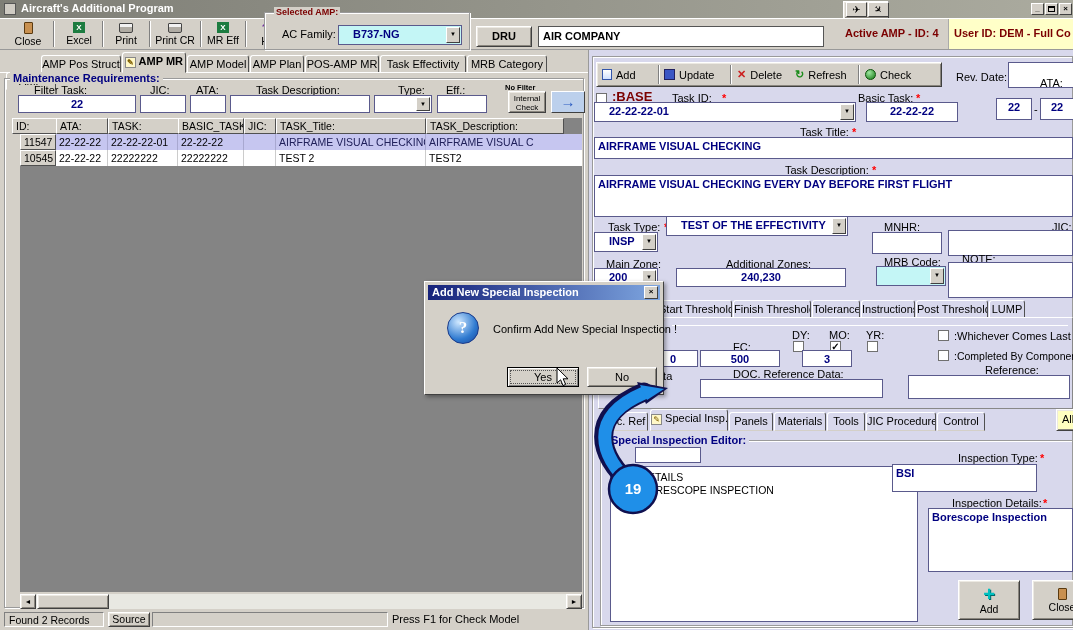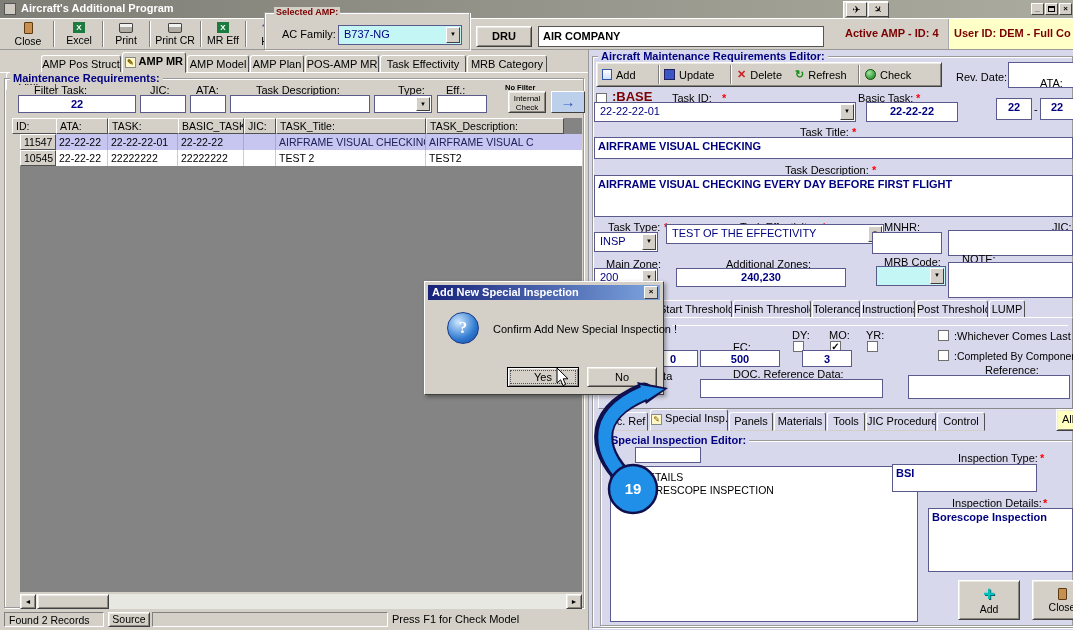--- a/index.html
+++ b/index.html
@@ -10,21 +10,21 @@
 .b{font-weight:bold}
 .navy{color:#000080}
 .maroon{color:#7b0000}
 .red{color:#ff0000}
 .raise{background:#d4d0c8;border:1px solid;border-color:#fff #404040 #404040 #fff;box-shadow:inset 1px 1px 0 #ece9e2,inset -1px -1px 0 #8a867e}
 .sunk{border:1px solid;border-color:#808080 #fff #fff #808080}
 .fld{position:absolute;background:#fff;border:1px solid #5a5a8c;font-size:11px;color:#000080;font-weight:bold;padding:2px 3px;overflow:hidden;white-space:nowrap}
 .center{text-align:center}
 .grp{position:absolute;border:1px solid #9a9a9a;box-shadow:inset 1px 1px 0 #fff,1px 1px 0 #fff}
 .tab{position:absolute;background:#d4d0c8;border:1px solid;border-color:#fff #505050 #d4d0c8 #fff;border-radius:3px 3px 0 0;text-align:center;font-size:11px;padding-top:2px;color:#000;overflow:hidden;white-space:nowrap}
-.combo{position:absolute;background:#fff;border:1px solid #5a5a8c;font-size:11px;color:#000080;font-weight:normal;padding:2px 16px 2px 5px;overflow:hidden;white-space:nowrap}
+.combo{position:absolute;background:#fff;border:1px solid #5a5a8c;font-size:11px;color:#000080;font-weight:bold;padding:2px 16px 2px 14px;overflow:hidden;white-space:nowrap}
 .carr{position:absolute;right:1px;top:1px;bottom:1px;width:14px;background:#d4d0c8;border:1px solid;border-color:#fff #404040 #404040 #fff;font-size:6px;text-align:center;line-height:13px;color:#000}
 .chk{position:absolute;width:11px;height:11px;background:#fff;border:1px solid #707070;font-size:10px;line-height:9px;text-align:center;font-weight:bold;color:#000}
 .sep{position:absolute;width:0;border-left:1px solid #808080;border-right:1px solid #fff}
 .th{position:absolute;height:16px;background:#d4d0c8;border:1px solid;border-color:#fff #505050 #505050 #fff;padding:1px 3px;font-size:10.5px;overflow:hidden;white-space:nowrap;color:#000}
 .td{position:absolute;height:16px;padding:2px 3px;font-size:10.5px;overflow:hidden;white-space:nowrap;color:#000}
 .btn{display:flex;flex-direction:column;align-items:center;justify-content:center;gap:1px;font-size:10.5px;color:#000}
 .ic-door{display:inline-block;width:9px;height:12px;background:#c89050;border:1px solid #5a3a10;border-radius:1px}
 .ic-excel{display:inline-block;width:12px;height:11px;background:#1c7c40;color:#fff;font-size:8px;line-height:11px;text-align:center;font-weight:bold}
 .ic-print{display:inline-block;width:14px;height:10px;background:linear-gradient(#f2f2f2 0 3px,#b0aca4 3px);border:1px solid #444;border-radius:1px 1px 2px 2px}
 .ic-form{display:inline-block;width:10px;height:11px;background:linear-gradient(#fff,#cfe0ff);border:1px solid #3355aa}
@@ -153,21 +153,20 @@
   <div class="ab raise" style="left:37px;top:594px;width:72px;height:15px"></div>
   <div class="ab raise" style="left:566px;top:594px;width:16px;height:15px;text-align:center;font-size:7px;line-height:13px"><span>►</span></div>
 
   <div class="ab sunk" style="left:4px;top:612px;width:100px;height:15px;padding:1px 4px;font-size:10.5px;color:#000"><span>Found 2 Records</span></div>
   <div class="ab raise" style="left:108px;top:612px;width:42px;height:15px;text-align:center;font-size:10.5px"><span>Source</span></div>
   <div class="ab sunk" style="left:152px;top:612px;width:236px;height:15px"></div>
   <div class="txt" style="left:392px;top:613px;font-size:11px">Press F1 for Check Model</div>
 
   <div class="ab" style="left:588px;top:50px;width:485px;height:580px;background:#d8d8ec;border-left:1px solid #9a9a9a"></div>
   <div class="grp" style="left:592px;top:56px;width:481px;height:572px"></div>
-  <div class="txt b navy" style="left:598px;top:50px;background:#d8d8ec;padding:0 3px">Aircraft Maintenance Requirements Editor:</div>
 
   <div class="ab raise" style="left:596px;top:62px;width:346px;height:25px"></div>
   <div class="ab" style="left:602px;top:66px;width:54px;height:17px;display:flex;align-items:center;gap:4px">
       <span class="ic-form"></span>
       <span>Add</span>
     </div>
   <div class="sep" style="left:658px;top:65px;height:19px"></div>
   <div class="ab" style="left:664px;top:66px;width:62px;height:17px;display:flex;align-items:center;gap:4px">
       <span class="ic-save"></span>
       <span>Update</span>
@@ -210,21 +209,21 @@
   <div class="txt b red" style="left:872px;top:164px">*</div>
   <div class="fld" style="left:594px;top:175px;width:479px;height:42px"><span>AIRFRAME VISUAL CHECKING EVERY DAY BEFORE FIRST FLIGHT</span></div>
 
   <div class="txt" style="left:608px;top:221px">Task Type:</div>
   <div class="txt b red" style="left:664px;top:221px">*</div>
   <div class="txt" style="left:740px;top:221px">Task Effectivity:</div>
   <div class="txt b red" style="left:822px;top:221px">*</div>
   <div class="txt" style="left:884px;top:221px">MNHR:</div>
   <div class="txt" style="left:1052px;top:221px">JIC:</div>
   <div class="combo" style="left:594px;top:232px;width:64px;height:20px"><span>INSP</span><span class="carr">▼</span></div>
-  <div class="combo" style="left:666px;top:224px;width:218px;height:20px"><span>TEST OF THE EFFECTIVITY</span><span class="carr">▼</span></div>
+  <div class="combo" style="left:666px;top:216px;width:182px;height:20px"><span>TEST OF THE EFFECTIVITY</span><span class="carr">▼</span></div>
   <div class="fld" style="left:872px;top:232px;width:70px;height:22px"></div>
   <div class="fld" style="left:948px;top:230px;width:125px;height:26px"></div>
 
   <div class="txt" style="left:606px;top:258px">Main Zone:</div>
   <div class="txt" style="left:726px;top:258px">Additional Zones:</div>
   <div class="txt" style="left:884px;top:256px">MRB Code:</div>
   <div class="txt" style="left:962px;top:253px">NOTE:</div>
   <div class="combo" style="left:594px;top:268px;width:64px;height:20px"><span>200</span><span class="carr">▼</span></div>
   <div class="fld center" style="left:676px;top:268px;width:170px;height:19px"><span>240,230</span></div>
   <div class="combo" style="left:876px;top:266px;width:70px;height:20px;background:#c4f6f6">

